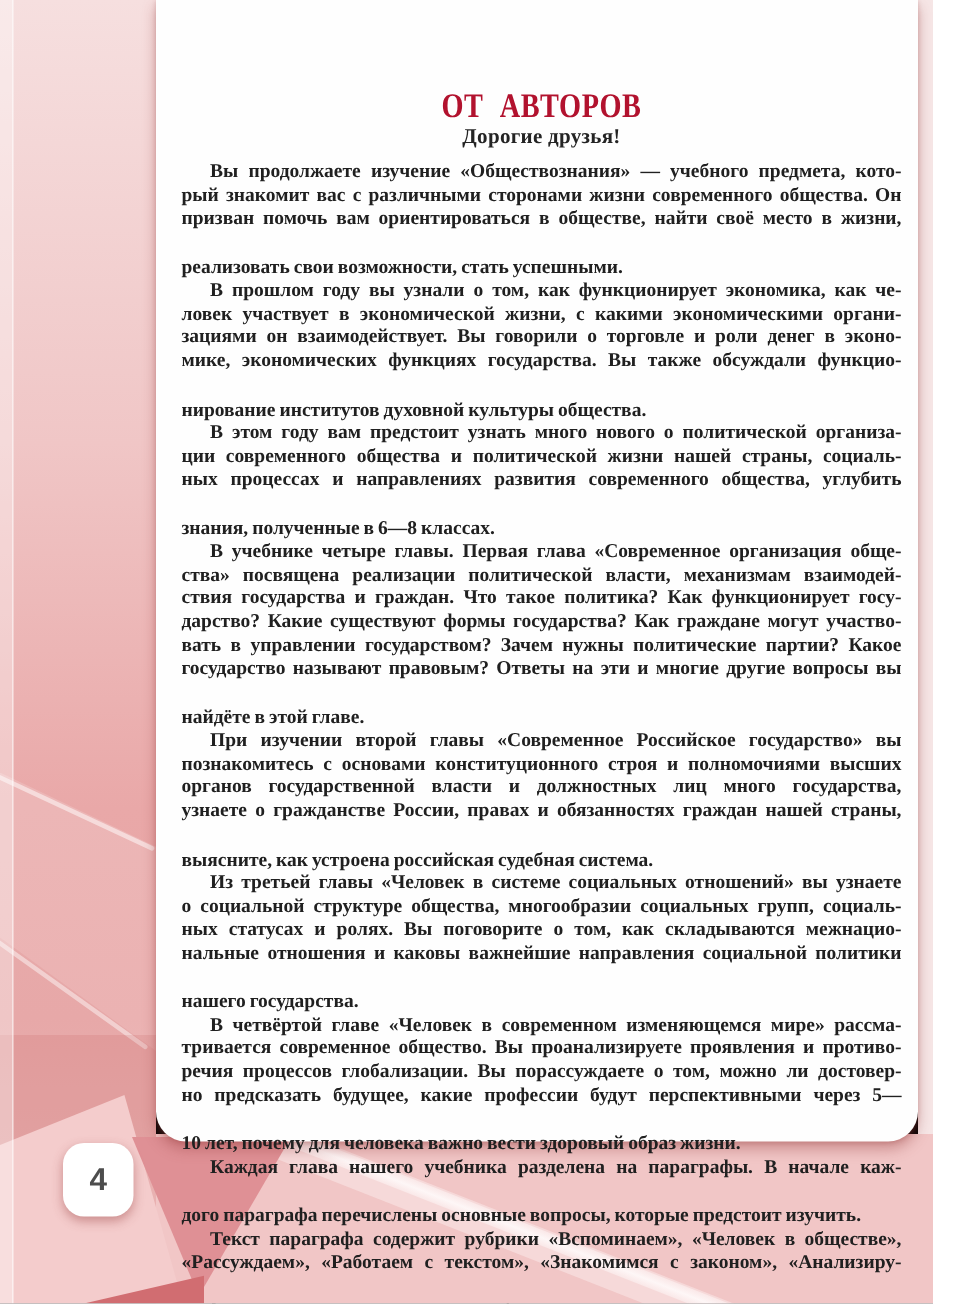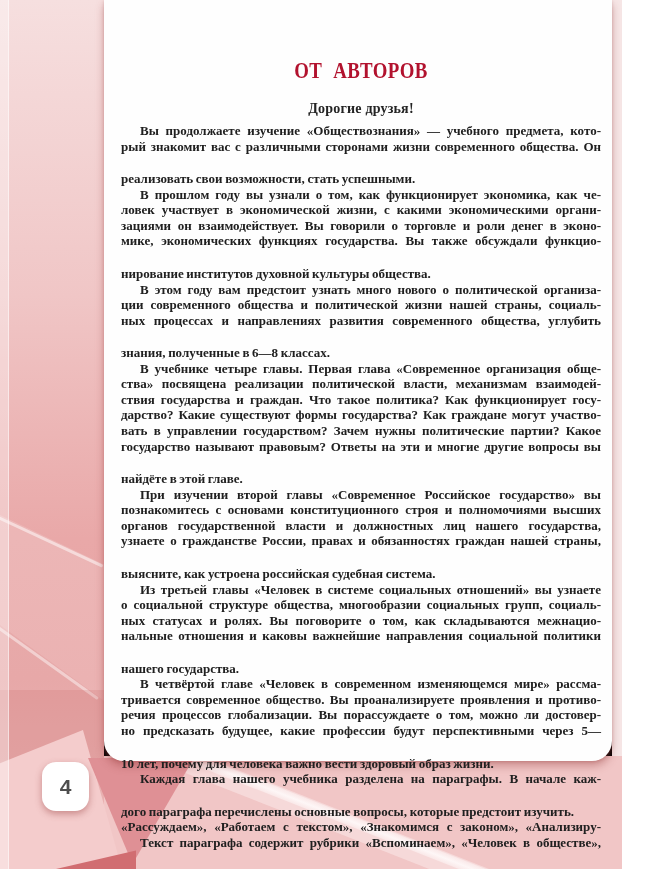--- a/index.html
+++ b/index.html
@@ -83,21 +83,21 @@
     border-radius:0 0 20px 20px;
     box-shadow:0 5px 9px rgba(150,60,60,.40), 0 1px 3px rgba(150,60,60,.25);
   }
   .title{
     margin:59px 0 0 0; height:24px; line-height:24px;
     text-align:center; font-size:23px; font-weight:bold;
     color:#b2122e; letter-spacing:.5px; word-spacing:7px;
     transform:scaleX(.82); transform-origin:center;
   }
   .greeting{
-    margin-top:17px; height:17px; line-height:17px;
+    height:17px; line-height:17px;
     text-align:center; font-size:14px; font-weight:600;
     color:#242424; letter-spacing:.2px;
   }
   .body-text{
     margin-top:6px;
     font-size:13px; font-weight:600; color:#202020;
     letter-spacing:0; word-spacing:-0.6px;
   }
   .para{margin:0;}
   .line{
@@ -143,20 +143,21 @@
   <div class="dark-wedge"></div>
   <div class="edge-strip"></div>
 
   <div class="panel">
     <h1 class="title">ОТ АВТОРОВ</h1>
     <div class="greeting">Дорогие друзья!</div>
     <div class="body-text">
         <div class="para">
           <div class="line first">Вы продолжаете изучение «Обществознания» — учебного предмета, кото-</div>
           <div class="line">рый знакомит вас с различными сторонами жизни современного общества. Он</div>
+          <div class="line">призван помочь вам ориентироваться в обществе, найти своё место в жизни,</div>
           <div class="line last">реализовать свои возможности, стать успешными.</div>
         </div>
         <div class="para">
           <div class="line first">В прошлом году вы узнали о том, как функционирует экономика, как че-</div>
           <div class="line">ловек участвует в экономической жизни, с какими экономическими органи-</div>
           <div class="line">зациями он взаимодействует. Вы говорили о торговле и роли денег в эконо-</div>
           <div class="line">мике, экономических функциях государства. Вы также обсуждали функцио-</div>
           <div class="line last">нирование институтов духовной культуры общества.</div>
         </div>
         <div class="para">
@@ -170,21 +171,21 @@
           <div class="line">ства» посвящена реализации политической власти, механизмам взаимодей-</div>
           <div class="line">ствия государства и граждан. Что такое политика? Как функционирует госу-</div>
           <div class="line">дарство? Какие существуют формы государства? Как граждане могут участво-</div>
           <div class="line">вать в управлении государством? Зачем нужны политические партии? Какое</div>
           <div class="line">государство называют правовым? Ответы на эти и многие другие вопросы вы</div>
           <div class="line last">найдёте в этой главе.</div>
         </div>
         <div class="para">
           <div class="line first">При изучении второй главы «Современное Российское государство» вы</div>
           <div class="line">познакомитесь с основами конституционного строя и полномочиями высших</div>
-          <div class="line">органов государственной власти и должностных лиц нашего государства,</div>
+          <div class="line">органов государственной власти и должностных лиц много государства,</div>
           <div class="line">узнаете о гражданстве России, правах и обязанностях граждан нашей страны,</div>
           <div class="line last">выясните, как устроена российская судебная система.</div>
         </div>
         <div class="para">
           <div class="line first">Из третьей главы «Человек в системе социальных отношений» вы узнаете</div>
           <div class="line">о социальной структуре общества, многообразии социальных групп, социаль-</div>
           <div class="line">ных статусах и ролях. Вы поговорите о том, как складываются межнацио-</div>
           <div class="line">нальные отношения и каковы важнейшие направления социальной политики</div>
           <div class="line last">нашего государства.</div>
         </div>
@@ -193,22 +194,22 @@
           <div class="line">тривается современное общество. Вы проанализируете проявления и противо-</div>
           <div class="line">речия процессов глобализации. Вы порассуждаете о том, можно ли достовер-</div>
           <div class="line">но предсказать будущее, какие профессии будут перспективными через 5—</div>
           <div class="line last">10 лет, почему для человека важно вести здоровый образ жизни.</div>
         </div>
         <div class="para">
           <div class="line first">Каждая глава нашего учебника разделена на параграфы. В начале каж-</div>
           <div class="line last">дого параграфа перечислены основные вопросы, которые предстоит изучить.</div>
         </div>
         <div class="para">
+          <div class="line first">Текст параграфа содержит рубрики «Вспоминаем», «Человек в обществе»,</div>
           <div class="line">«Рассуждаем», «Работаем с текстом», «Знакомимся с законом», «Анализиру-</div>
-          <div class="line first">Текст параграфа содержит рубрики «Вспоминаем», «Человек в обществе»,</div>
           <div class="line last">ем факты», «Изучаем процессов и себя самих», «Кстати».</div>
         </div>
       </div>
   </div>
 
   <div class="page-num">
     <span>4</span>
   </div>
 
 </div>

